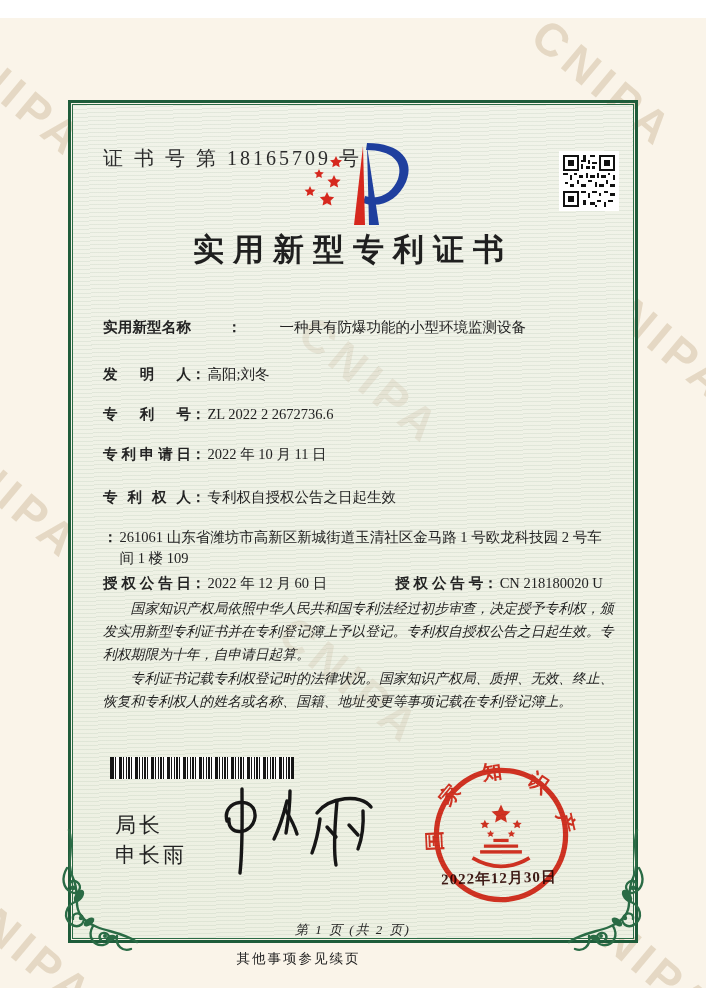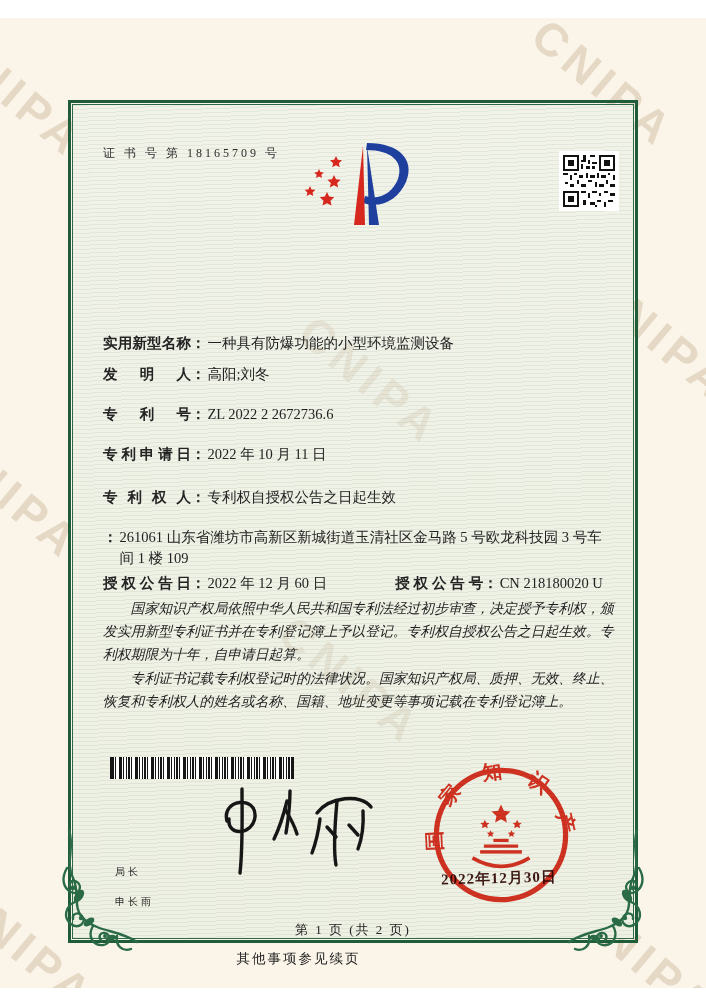--- a/index.html
+++ b/index.html
@@ -14,21 +14,21 @@
   
   .cert{position:absolute;left:68px;top:100px;width:570px;height:843px;
         border:3px solid #1e5c3a;z-index:1;box-sizing:border-box;}
   .cert-inner{position:absolute;inset:1px;border:1px solid #2a6b45;
         background:
           repeating-linear-gradient(178deg, rgba(118,148,122,0.12) 0 1px, rgba(0,0,0,0) 1px 4px),
           linear-gradient(#f1f3e9,#edf0e2);}
   .inwm{position:absolute;font-family:"Liberation Sans","DejaVu Sans",sans-serif;
         font-weight:bold;font-size:46px;letter-spacing:6px;color:rgba(190,170,140,0.20);
         transform:rotate(40deg);transform-origin:left top;white-space:nowrap;z-index:1;}
-  .cert-no{position:absolute;left:30px;top:40px;font-size:12px;letter-spacing:3px;color:#2c2c2c;z-index:2;}
+  .cert-no{position:absolute;left:30px;top:40px;font-size:20px;letter-spacing:3px;color:#2c2c2c;z-index:2;}
   .logo{position:absolute;left:224px;top:34px;z-index:2;}
   .qr{position:absolute;left:486px;top:46px;width:56px;height:56px;background:#fff;
       padding:2px;z-index:2;}
   .title{position:absolute;left:0;top:124px;width:100%;text-align:center;font-size:31px;
          font-weight:bold;letter-spacing:9px;color:#1f1f1f;z-index:2;}
   .frow{position:absolute;left:30px;right:28px;display:flex;font-size:14.5px;color:#232323;
         line-height:21px;z-index:2;}
   .flabel{display:inline-block;width:88px;text-align:justify;text-align-last:justify;
           font-weight:600;flex:none;}
   .fcolon{flex:none;font-weight:600;}
@@ -36,30 +36,30 @@
   .grant-pair{display:flex;justify-content:center;}
   .grant-pair.second{margin-left:68px;}
   .body-par{position:absolute;left:30px;width:512px;font-size:13.8px;line-height:1.68;
             color:#1d1d1d;font-style:italic;text-indent:2em;z-index:2;margin:0;}
   .barcode{position:absolute;left:37px;top:652px;width:180px;height:22px;z-index:2;
      background:
        repeating-linear-gradient(90deg,#151515 0 2px,#fdfdfd 2px 3px,#151515 3px 4px,
         #fdfdfd 4px 7px,#151515 7px 10px,#fdfdfd 10px 11px,#151515 11px 12px,
         #fdfdfd 12px 14px,#151515 14px 15px,#fdfdfd 15px 16px);
      border-left:2px solid #151515;border-right:2px solid #151515;}
-  .signoff{position:absolute;left:42px;top:752px;font-size:10px;color:#222;
+  .signoff{position:absolute;left:42px;top:705px;font-size:21px;color:#222;
            letter-spacing:3px;line-height:30px;z-index:2;}
   .signature{position:absolute;left:128px;top:676px;z-index:2;}
   .seal{position:absolute;left:352px;top:654px;width:152px;height:152px;z-index:3;
         mix-blend-mode:multiply;opacity:.95;}
   .seal-date{position:absolute;left:356px;top:764px;width:140px;text-align:center;
         font-size:15px;font-weight:bold;color:#421a16;letter-spacing:1px;
         transform:rotate(-1.5deg);z-index:4;mix-blend-mode:multiply;}
   .page-num{position:absolute;left:0;width:100%;top:816px;text-align:center;
-        font-size:13px;letter-spacing:2px;color:#242424;z-index:2;}
+        font-size:13px;letter-spacing:2px;color:#242424;z-index:2;font-style:italic;}
   .flourish{position:absolute;z-index:4;}
   .flourish.left{left:-12px;bottom:-14px;}
   .flourish.right{right:-12px;bottom:-14px;transform:scaleX(-1);}
   .footer-note{position:absolute;left:0;width:597px;top:950px;text-align:center;
         font-size:13.5px;letter-spacing:2px;color:#1e1e1e;z-index:2;}
 </style>
 </head>
 <body>
 
 <div class="strip top"></div>
@@ -144,22 +144,23 @@
           <rect x="44" y="36" width="4" height="2"></rect>
         <rect x="20" y="42" width="2" height="4"></rect>
           <rect x="26" y="44" width="4" height="2"></rect>
         <rect x="32" y="42" width="4" height="2"></rect>
           <rect x="38" y="44" width="2" height="4"></rect>
         <rect x="42" y="42" width="4" height="2"></rect>
           <rect x="30" y="46" width="2" height="2"></rect>
       </g>
     </svg>
 
-
-    <div class="frow" style="top:228px;">
+    <div class="title">实用新型专利证书</div>
+
+    <div class="frow" style="top:212px;gap:36px;">
       <span class="flabel">实用新型名称</span>
         <span class="fcolon">：</span>
       <span class="fvalue">一种具有防爆功能的小型环境监测设备</span>
     </div>
     <div class="frow" style="top:259px;">
       <span class="flabel">发明人</span>
         <span class="fcolon">：</span>
       <span class="fvalue">高阳;刘冬</span>
     </div>
     <div class="frow" style="top:299px;">
@@ -172,21 +173,21 @@
         <span class="fcolon">：</span>
       <span class="fvalue">2022 年 10 月 11 日</span>
     </div>
     <div class="frow" style="top:382px;">
       <span class="flabel">专利权人</span>
         <span class="fcolon">：</span>
       <span class="fvalue">专利权自授权公告之日起生效</span>
     </div>
     <div class="frow" style="top:422px;">
         <span class="fcolon">：</span>
-      <span class="fvalue">261061 山东省潍坊市高新区新城街道玉清社区金马路 5 号欧龙科技园 3 号车间 1 楼 109</span>
+      <span class="fvalue">261061 山东省潍坊市高新区新城街道玉清社区金马路 1 号欧龙科技园 2 号车间 1 楼 109</span>
     </div>
     <div class="frow" style="top:468px;">
       <span class="grant-pair">
         <span class="flabel">授权公告日</span>
           <span class="fcolon">：</span>
         <span style="margin-left:2px;">2022 年 12 月 60 日</span>
       </span>
       <span class="grant-pair second">
         <span class="flabel">授权公告号</span>
           <span class="fcolon">：</span>

